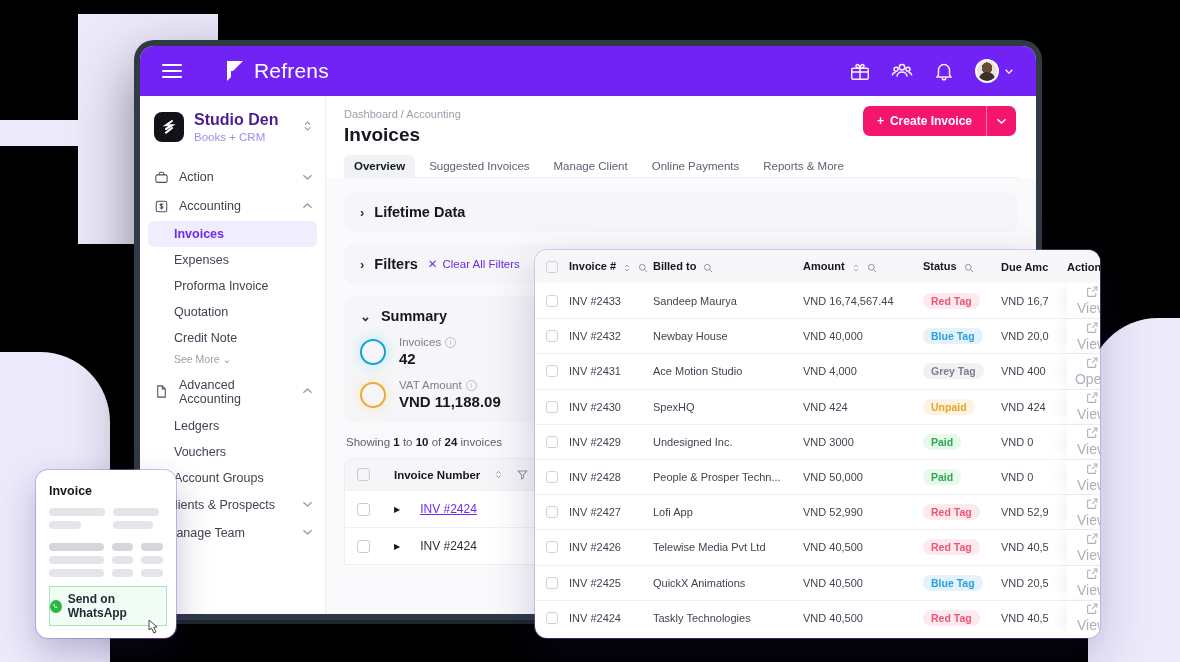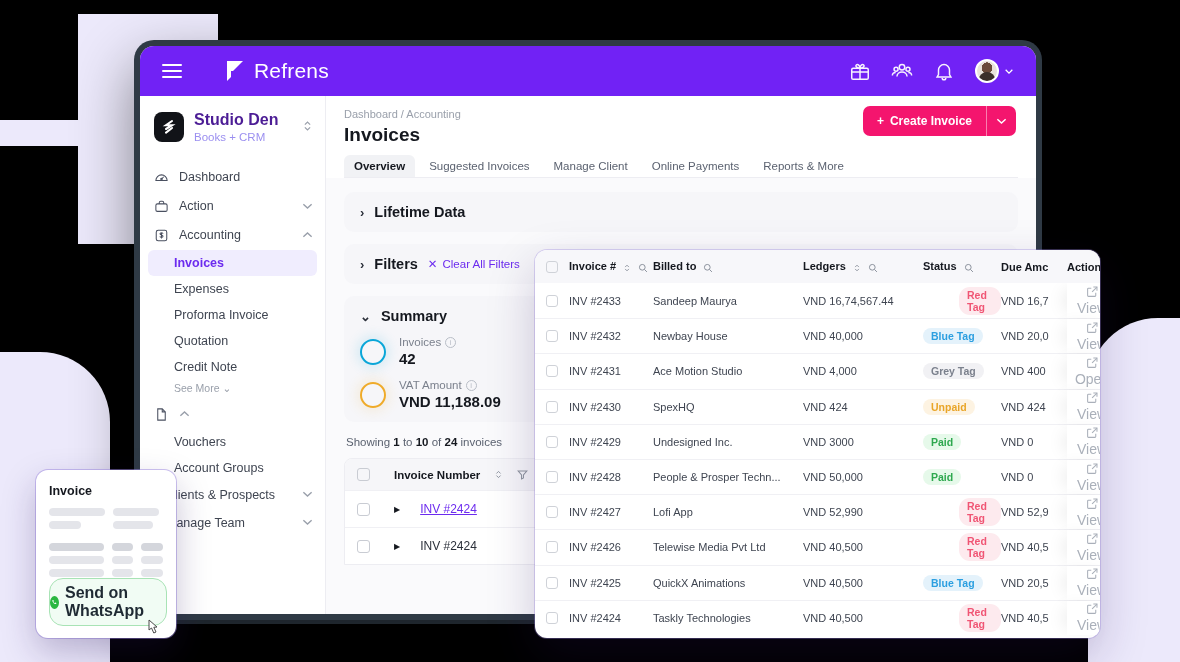--- a/index.html
+++ b/index.html
@@ -197,21 +197,21 @@
   .c-inv{width:84px;flex:none;}
   .c-billed{width:150px;flex:none;overflow:hidden;white-space:nowrap;text-overflow:ellipsis;padding-right:8px;}
   .c-amt{width:120px;flex:none;}
   .c-status{width:78px;flex:none;}
   .c-due{width:66px;flex:none;overflow:hidden;white-space:nowrap;}
   .c-act{flex:1;display:flex;justify-content:space-around;align-items:center;
          background:#fff;box-shadow:-10px 0 18px -8px rgba(0,0,0,.10);height:100%;}
   .hdr-ico{display:inline-flex;gap:4px;margin-left:4px;vertical-align:middle;color:#8d939e;}
   .hdr-ico svg{display:block;}
   .badge{display:inline-block;padding:2px 8px;border-radius:11px;font-size:10.5px;font-weight:700;}
-  .b-red{background:#fdeaee;color:#f05574;margin-left:36px;}
+  .b-red{background:#fdeaee;color:#f05574;}
   .b-blue{background:#e4f2fb;color:#2c9fe0;}
   .b-grey{background:#f1f1f4;color:#7b818d;}
   .b-unpaid{background:#fdf3e2;color:#e9a528;}
   .b-paid{background:#e6f9ea;color:#2ea84f;}
   .act{display:flex;flex-direction:column;align-items:center;gap:2px;color:#aab0ba;width:50px;}
   .act .a-lbl{font-size:14px;}
   .act svg{display:block;}
   #ft-action-hdr{flex:1;text-align:center;}
 
   
@@ -219,23 +219,23 @@
     position:absolute;left:36px;top:470px;width:140px;height:168px;
     background:#fff;border-radius:12px;padding:14px 13px;
     box-shadow:0 14px 34px rgba(40,20,90,.26), 0 0 0 1px rgba(160,140,230,.5);
   }
   #wa-title{font-size:12.5px;font-weight:700;color:#15181f;margin-bottom:10px;}
   .sk{background:#e4e5ea;border-radius:4px;height:8px;}
   .sk.d{background:#d4d6dc;}
   .sk-grid{display:flex;gap:8px;margin-bottom:5px;}
   #wa-btn{
     position:absolute;left:13px;right:9px;bottom:12px;
-    border:1px solid #a8e3b5;background:#f1fcf4;border-radius:14px;
+    border:1px solid #a8e3b5;background:#f1fcf4;border-radius:0;
     display:flex;align-items:center;justify-content:center;gap:6px;
-    padding:5px 0;font-size:16px;font-weight:700;color:#1f2a33;cursor:pointer;
+    padding:5px 0;font-size:12px;font-weight:700;color:#1f2a33;cursor:pointer;
   }
   #wa-dot{width:13px;height:13px;border-radius:50%;background:#2bb741;display:flex;align-items:center;justify-content:center;}
   #cursor{position:absolute;left:145px;top:618px;width:20px;height:22px;}
 </style>
 </head>
 <body>
 
 <div id="stage">
 
   <div class="deco" id="deco-left"></div>
@@ -310,30 +310,20 @@
               <span id="org-name" style="display:block">Studio Den</span>
               <span id="org-sub" style="display:block">Books + CRM</span>
             </span>
             <span id="org-caret">
               <svg width="11" height="14" viewBox="0 0 12 16" fill="none" stroke="#9aa0ab" stroke-width="1.4">
                 <path d="M3 6.5L6 3.5L9 6.5M3 9.5L6 12.5L9 9.5"></path>
               </svg>
             </span>
           </div>
 
-          <div class="nav-item">
-            <span class="ni-ico">
-              <svg width="15" height="15" viewBox="0 0 20 20" fill="none" stroke="#4a5060" stroke-width="1.4">
-                <path d="M2.5 14a7.5 7.5 0 1115 0z"></path>
-                  <circle cx="10" cy="12" r="1"></circle>
-                  <path d="M10 12l3-3"></path>
-              </svg>
-            </span>
-            <span class="ni-label">Dashboard</span>
-          </div>
 
           <div class="nav-item">
             <span class="ni-ico">
               <svg width="15" height="15" viewBox="0 0 20 20" fill="none" stroke="#4a5060" stroke-width="1.4">
                 <rect x="2.5" y="6.5" width="15" height="10" rx="2"></rect>
                   <path d="M7 6.5V5a2 2 0 012-2h2a2 2 0 012 2v1.5"></path>
               </svg>
             </span>
             <span class="ni-label">Action</span>
             <span class="nav-chev">
@@ -368,27 +358,29 @@
             <span> ⌄</span>
           </div>
 
           <div class="nav-item">
             <span class="ni-ico">
               <svg width="15" height="15" viewBox="0 0 20 20" fill="none" stroke="#4a5060" stroke-width="1.4">
                 <path d="M5 2.5h6l4 4v11H5z"></path>
                   <path d="M11 2.5v4h4"></path>
               </svg>
             </span>
+            <span class="ni-label">Advanced Accounting</span>
             <span class="nav-chev">
               <svg width="11" height="8" viewBox="0 0 12 8" fill="none" stroke="#9aa0ab" stroke-width="1.5">
                   <path d="M1.5 6L6 1.7L10.5 6"></path>
                 </svg>
             </span>
           </div>
 
+          <div class="sub-item">Ledgers</div>
           <div class="sub-item">Vouchers</div>
           <div class="sub-item">Account Groups</div>
 
           <div class="nav-item" style="padding-left:26px">
             <span class="ni-label">Clients &amp; Prospects</span>
             <span class="nav-chev">
               <svg width="11" height="8" viewBox="0 0 12 8" fill="none" stroke="#9aa0ab" stroke-width="1.5">
                   <path d="M1.5 2L6 6.3L10.5 2"></path>
                 </svg>
             </span>
@@ -532,21 +524,21 @@
       <span class="c-billed">
         <span>Billed to</span>
         <span class="hdr-ico">
             <svg width="10" height="10" viewBox="0 0 14 14" fill="none" stroke="#8d939e" stroke-width="1.4">
               <circle cx="6" cy="6" r="4"></circle>
               <path d="M9 9l3.5 3.5"></path>
             </svg>
           </span>
       </span>
       <span class="c-amt">
-        <span>Ledgers</span>
+        <span>Amount</span>
         <span class="hdr-ico">
             <svg width="8" height="10" viewBox="0 0 12 16" fill="none" stroke="#8d939e" stroke-width="1.5">
               <path d="M3 6.5L6 3.5L9 6.5M3 9.5L6 12.5L9 9.5"></path>
             </svg>
           </span>
         <span class="hdr-ico">
             <svg width="10" height="10" viewBox="0 0 14 14" fill="none" stroke="#8d939e" stroke-width="1.4">
               <circle cx="6" cy="6" r="4"></circle>
               <path d="M9 9l3.5 3.5"></path>
             </svg>

